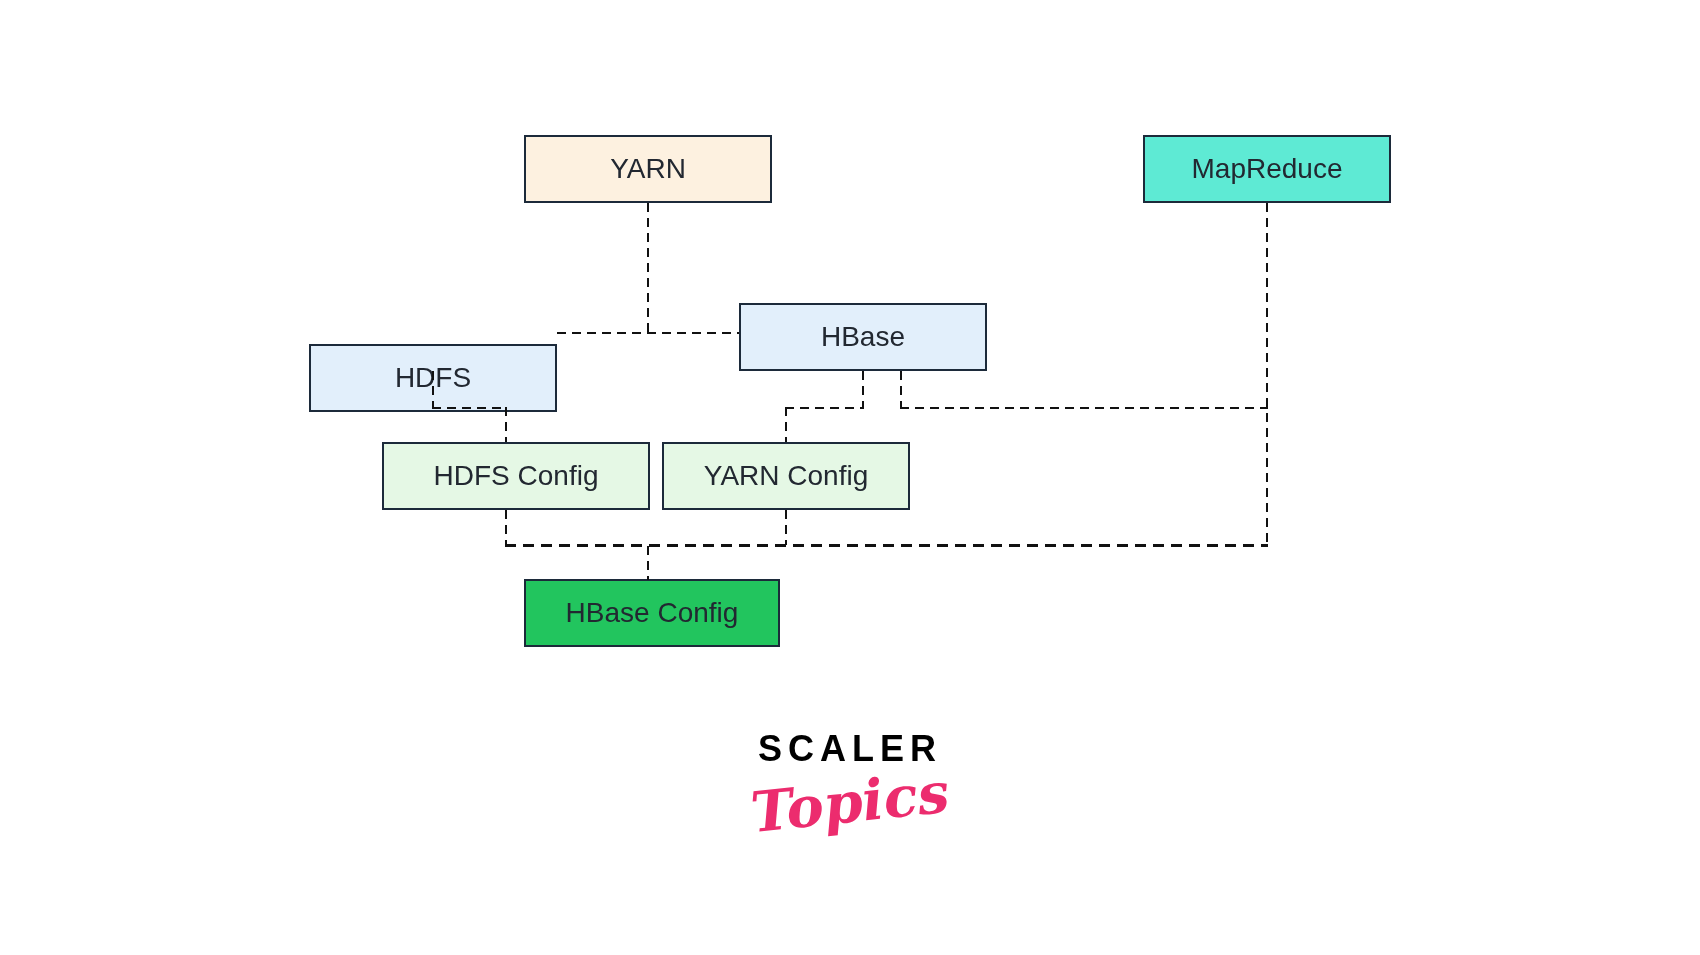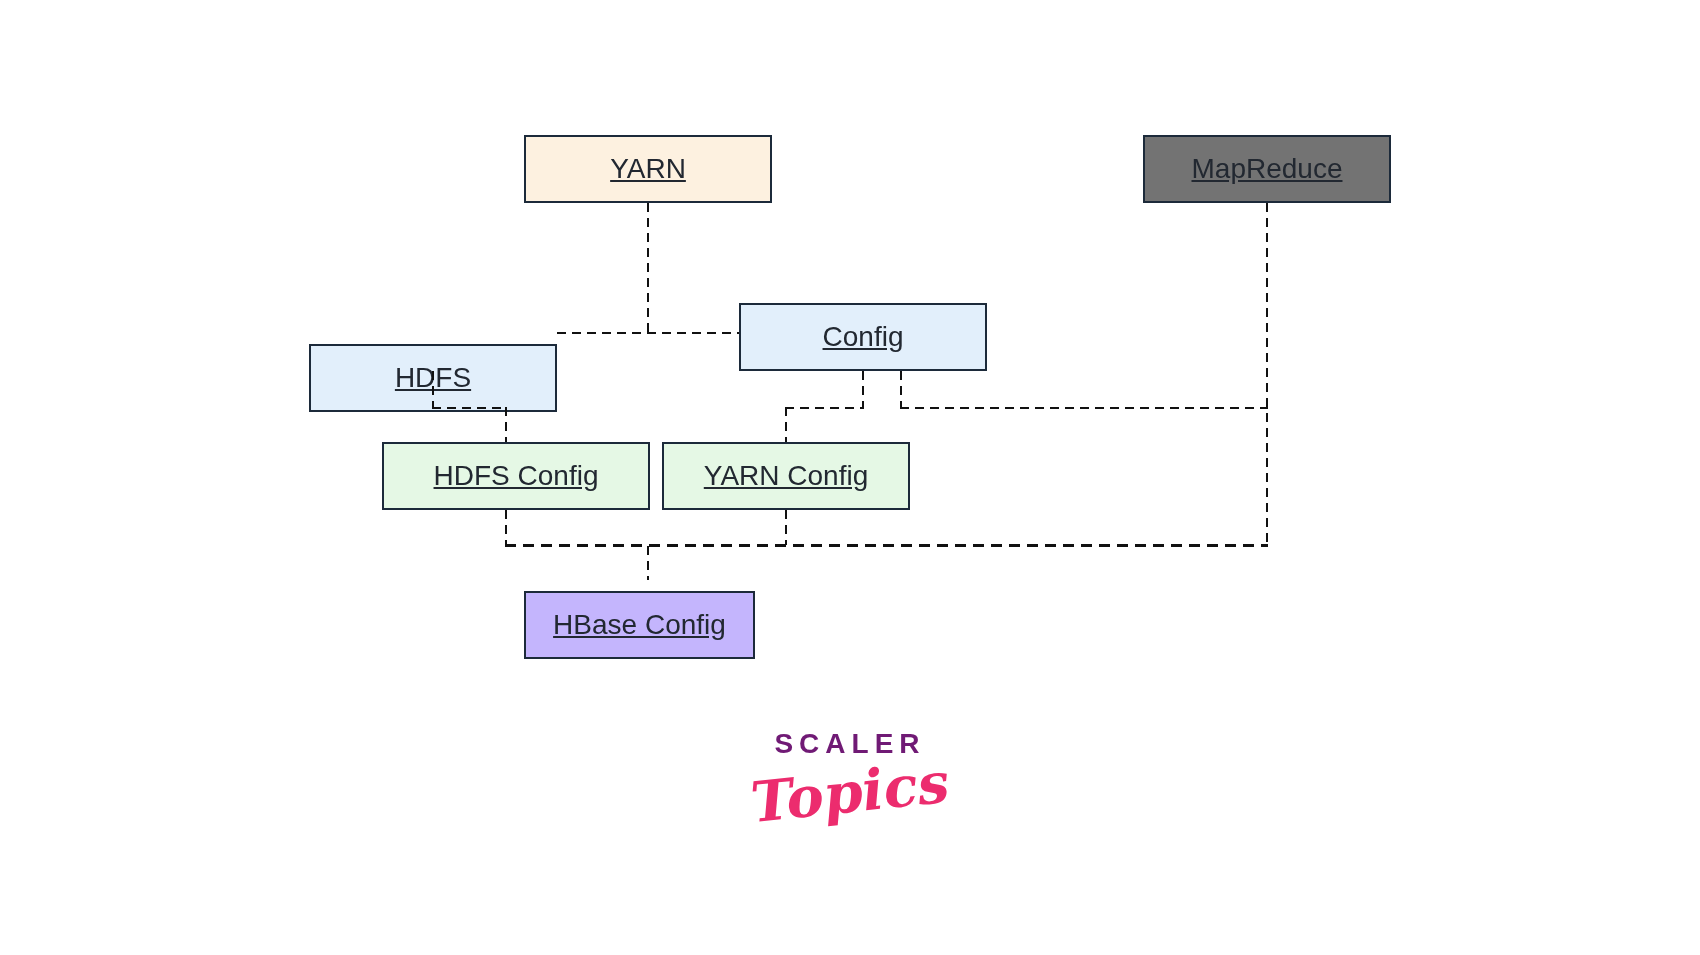--- a/index.html
+++ b/index.html
@@ -14,21 +14,21 @@
   .node {
     position: absolute;
     box-sizing: border-box;
     border: 2px solid #1c2a3a;
     display: flex;
     align-items: center;
     justify-content: center;
     font-size: 28px;
     color: #222831;
   }
-  .node span { white-space: nowrap; text-decoration: underline; }
+  .node span { white-space: nowrap; }
   .line { position: absolute; }
   .line.h {
     height: 2px;
     background: repeating-linear-gradient(90deg, #111 0 9px, transparent 9px 15px);
   }
   .line.v {
     width: 2px;
     background: repeating-linear-gradient(180deg, #111 0 9px, transparent 9px 15px);
   }
   .line.h.bold {
@@ -36,24 +36,24 @@
     background: repeating-linear-gradient(90deg, #111 0 11px, transparent 11px 18px);
   }
   #logo {
     position: absolute;
     left: 850px;
     top: 728px;
     transform: translateX(-50%);
     text-align: center;
   }
   #logo .brand {
-    font-size: 28px;
+    font-size: 36px;
     font-weight: bold;
     letter-spacing: 6px;
-    color: #701a75;
+    color: #000000;
     display: block;
   }
   #logo .sub {
     display: inline-block;
     margin-top: 2px;
     font-family: "DejaVu Serif", serif;
     font-style: italic;
     font-weight: bold;
     font-size: 56px;
     line-height: 1.1;
@@ -62,36 +62,36 @@
   }
 </style>
 </head>
 <body>
 
 <div id="canvas">
   <div id="nodes">
       <div class="node" style="left: 524px; top: 135px; width: 248px; height: 68px; background: rgb(253, 241, 224);">
         <span>YARN</span>
       </div>
-      <div class="node" style="left: 1143px; top: 135px; width: 248px; height: 68px; background: #737373;">
+      <div class="node" style="left: 1143px; top: 135px; width: 248px; height: 68px; background: #5eead4;">
         <span>MapReduce</span>
       </div>
       <div class="node" style="left: 309px; top: 303px; width: 248px; height: 68px; background: rgb(226, 239, 251); margin-top: 41px;">
         <span>HDFS</span>
       </div>
       <div class="node" style="left: 739px; top: 303px; width: 248px; height: 68px; background: rgb(226, 239, 251);">
-        <span>Config</span>
+        <span>HBase</span>
       </div>
       <div class="node" style="left: 382px; top: 442px; width: 268px; height: 68px; background: rgb(229, 248, 229);">
         <span>HDFS Config</span>
       </div>
       <div class="node" style="left: 662px; top: 442px; width: 248px; height: 68px; background: rgb(229, 248, 229);">
         <span>YARN Config</span>
       </div>
-      <div class="node" style="left: 524px; top: 579px; width: 231px; height: 68px; background: #c4b5fd; margin-top: 12px;">
+      <div class="node" style="left: 524px; top: 579px; width: 256px; height: 68px; background: #22c55e;">
         <span>HBase Config</span>
       </div>
     </div>
   <div id="lines">
       <div class="line v" style="left: 647px; top: 203px; height: 130px;"></div>
       <div class="line h" style="left: 557px; top: 332px; width: 182px;"></div>
       <div class="line v" style="left: 432px; top: 371px; height: 37px;"></div>
       <div class="line h" style="left: 432px; top: 407px; width: 75px;"></div>
       <div class="line v" style="left: 505px; top: 407px; height: 35px;"></div>
       <div class="line v" style="left: 862px; top: 371px; height: 37px;"></div>

